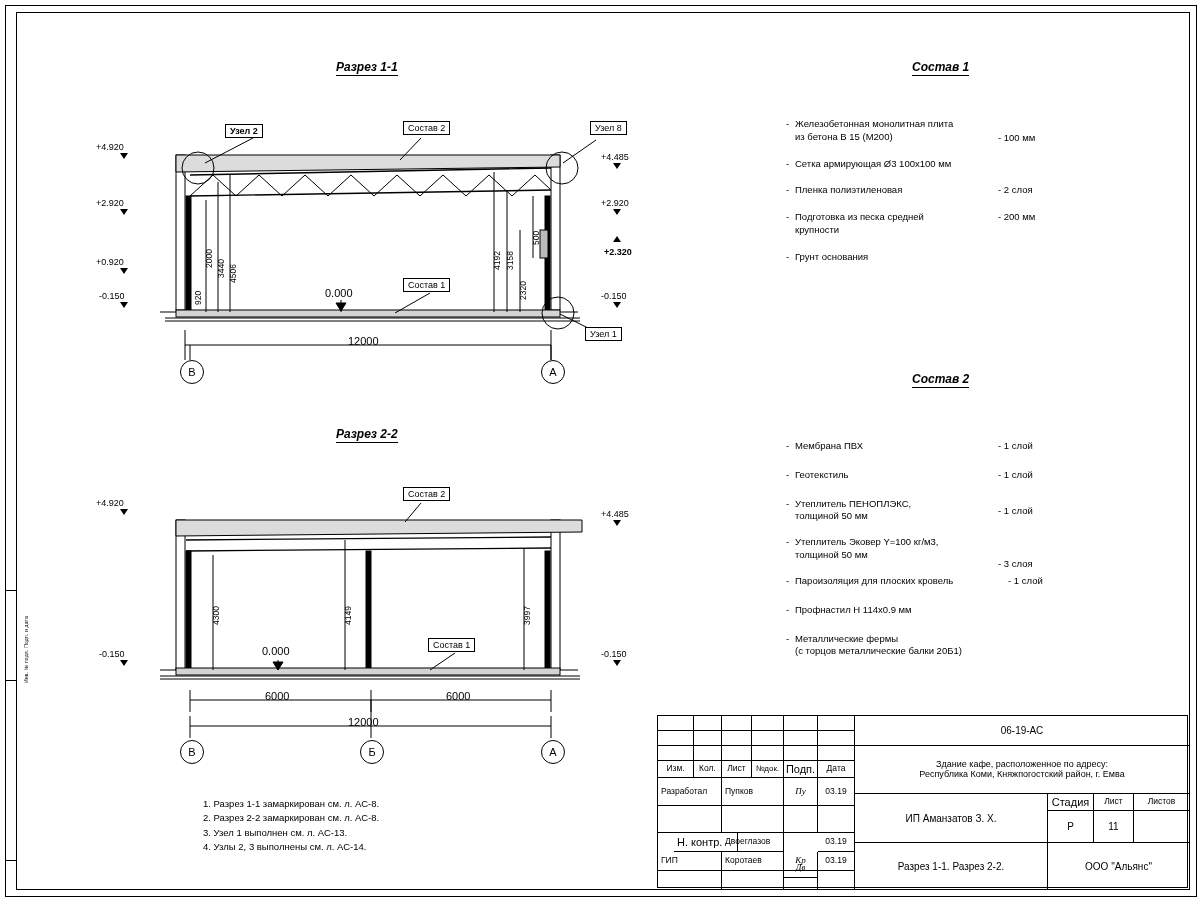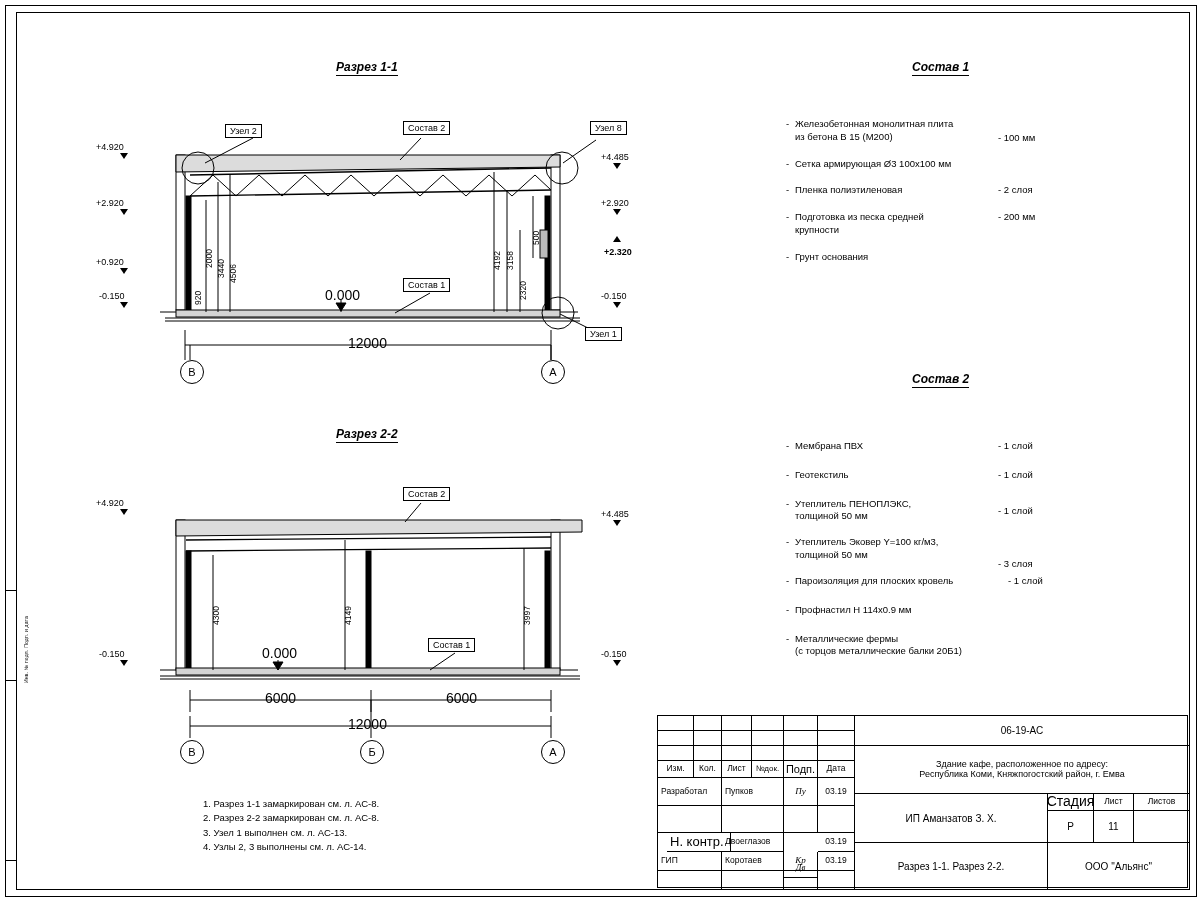--- a/index.html
+++ b/index.html
@@ -14,21 +14,21 @@
   .frame-inner{position:absolute;left:16px;top:12px;width:1172px;height:876px;border:1.6px solid #000;}
   .leftstrip{position:absolute;left:5px;top:590px;width:11px;height:300px;border-top:1px solid #000;}
   .leftstrip2{position:absolute;left:5px;top:680px;width:11px;height:1px;background:#000;}
   .leftstrip3{position:absolute;left:5px;top:860px;width:11px;height:1px;background:#000;}
   .vtext{position:absolute;left:-14px;top:640px;width:80px;transform:rotate(-90deg);transform-origin:center;
     font-size:5px;letter-spacing:.2px;white-space:nowrap;}
 
   .ttl{position:absolute;font-style:italic;font-size:12px;font-weight:bold;}
   .ttl:after{content:"";position:absolute;left:0;right:0;bottom:-2px;height:1px;background:#000;}
 
-  .lbl{position:absolute;font-size:14px;white-space:nowrap;text-align:right;}
+  .lbl{position:absolute;font-size:11px;white-space:nowrap;text-align:right;}
   .lblbox{position:absolute;font-size:9px;border:1px solid #000;padding:1px 4px;background:#fff;white-space:nowrap;}
   .vlbl{position:absolute;font-size:8.5px;white-space:nowrap;transform-origin:0 0;transform:rotate(-90deg);}
 
   .circ{position:absolute;border:1px solid #000;border-radius:50%;display:flex;align-items:center;justify-content:center;
     font-size:11px;background:#fff;}
 
   .lvl{position:absolute;font-size:9px;white-space:nowrap;}
   .lvlmark{position:absolute;width:0;height:0;border-left:4px solid transparent;border-right:4px solid transparent;border-top:6px solid #000;}
 
   
@@ -113,21 +113,21 @@
 
       <circle cx="198" cy="168" r="16"></circle>
       <circle cx="562" cy="168" r="16"></circle>
       <circle cx="558" cy="313" r="16"></circle>
 
       <line x1="341" y1="300" x2="341" y2="312"></line>
       <path d="M336 303 L346 303 L341 311 Z" fill="#000"></path>
     </g>
   </svg>
 
-  <div class="lblbox" style="left:225px;top:124px;">Узел 2</div>
+  <div class="lblbox" style="left:225px;top:124px;font-weight:bold;">Узел 2</div>
   <div class="lblbox" style="left:403px;top:121px;">Состав 2</div>
   <div class="lblbox" style="left:590px;top:121px;">Узел 8</div>
   <div class="lblbox" style="left:585px;top:327px;">Узел 1</div>
   <div class="lblbox" style="left:403px;top:278px;">Состав 1</div>
   <div class="lbl" style="left:325px;top:287px;">0.000</div>
 
   <div class="lvl" style="left:96px;top:142px;">+4.920</div>
   <div class="lvlmark" style="left:120px;top:153px;"></div>
   <div class="lvl" style="left:96px;top:198px;">+2.920</div>
   <div class="lvlmark" style="left:120px;top:209px;"></div>
@@ -337,21 +337,21 @@
     <div class="c" style="left:0;top:62px;width:64px;height:28px;font-size:8.5px;justify-content:flex-start;padding-left:3px;">Разработал</div>
     <div class="c" style="left:64px;top:62px;width:62px;height:28px;font-size:8.5px;justify-content:flex-start;padding-left:3px;">Пупков</div>
     <div class="c sig" style="left:126px;top:62px;width:34px;height:28px;">Пу</div>
     <div class="c" style="left:160px;top:62px;width:37px;height:28px;font-size:8.5px;">03.19</div>
 
     <div class="c" style="left:0;top:90px;width:64px;height:27px;font-size:8.5px;justify-content:flex-start;padding-left:3px;"></div>
     <div class="c" style="left:64px;top:90px;width:62px;height:27px;"></div>
     <div class="c" style="left:126px;top:90px;width:34px;height:27px;"></div>
     <div class="c" style="left:160px;top:90px;width:37px;height:27px;"></div>
 
-    <div class="c" style="left:9px;top:117px;width:64px;height:19px;font-size:13px;justify-content:flex-start;padding-left:3px;text-align:center;">Н. контр.</div>
+    <div class="c" style="left:16px;top:117px;width:64px;height:19px;font-size:11px;justify-content:flex-start;padding-left:3px;text-align:center;">Н. контр.</div>
     <div class="c" style="left:64px;top:117px;width:62px;height:19px;font-size:8.5px;justify-content:flex-start;padding-left:3px;">Двоеглазов</div>
     <div class="c sig" style="left:126px;top:110px;width:34px;height:19px;margin-top:33px;">Дв</div>
     <div class="c" style="left:160px;top:117px;width:37px;height:19px;font-size:8.5px;">03.19</div>
 
     <div class="c" style="left:0;top:136px;width:64px;height:19px;font-size:8.5px;justify-content:flex-start;padding-left:3px;">ГИП</div>
     <div class="c" style="left:64px;top:136px;width:62px;height:19px;font-size:8.5px;justify-content:flex-start;padding-left:3px;">Коротаев</div>
     <div class="c sig" style="left:126px;top:136px;width:34px;height:19px;">Кр</div>
     <div class="c" style="left:160px;top:136px;width:37px;height:19px;font-size:8.5px;">03.19</div>
 
     <div class="c nbb" style="left:0;top:155px;width:64px;height:18px;"></div>
@@ -360,21 +360,21 @@
     <div class="c nbb" style="left:160px;top:155px;width:37px;height:18px;"></div>
 
     <div class="c" style="left:197px;top:0;width:334px;height:30px;font-size:10px;border-right:none;">06-19-АС</div>
     <div class="c" style="left:197px;top:30px;width:334px;height:48px;border-right:none;flex-direction:column;font-size:9px;">
       <span>Здание кафе, расположенное по адресу:</span>
       <span>Республика Коми, Княжпогостский район, г. Емва</span>
     </div>
 
     <div class="c" style="left:197px;top:78px;width:193px;height:49px;font-size:10px;">ИП Аманзатов З. Х.</div>
 
-    <div class="c" style="left:390px;top:78px;width:46px;height:17px;font-size:14px;">Стадия</div>
+    <div class="c" style="left:390px;top:78px;width:46px;height:17px;font-size:11px;">Стадия</div>
     <div class="c" style="left:436px;top:78px;width:40px;height:17px;font-size:8.5px;">Лист</div>
     <div class="c" style="left:476px;top:78px;width:55px;height:17px;font-size:8.5px;border-right:none;">Листов</div>
 
     <div class="c" style="left:390px;top:95px;width:46px;height:32px;font-size:10px;">Р</div>
     <div class="c" style="left:436px;top:95px;width:40px;height:32px;font-size:10px;">11</div>
     <div class="c" style="left:476px;top:95px;width:55px;height:32px;font-size:10px;border-right:none;"></div>
 
     <div class="c nbb" style="left:197px;top:127px;width:193px;height:46px;font-size:10px;">Разрез 1-1. Разрез 2-2.</div>
     <div class="c nbb" style="left:390px;top:127px;width:141px;height:46px;font-size:10px;border-right:none;">ООО "Альянс"</div>
   </div>

